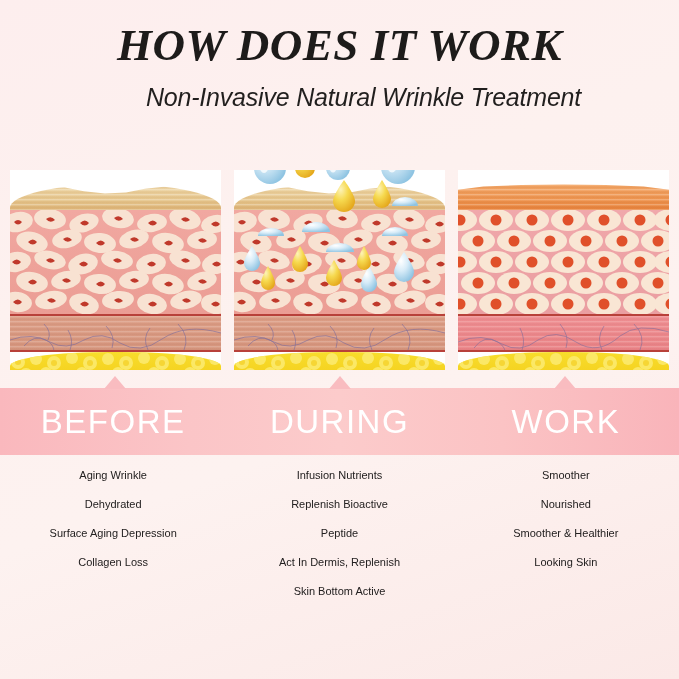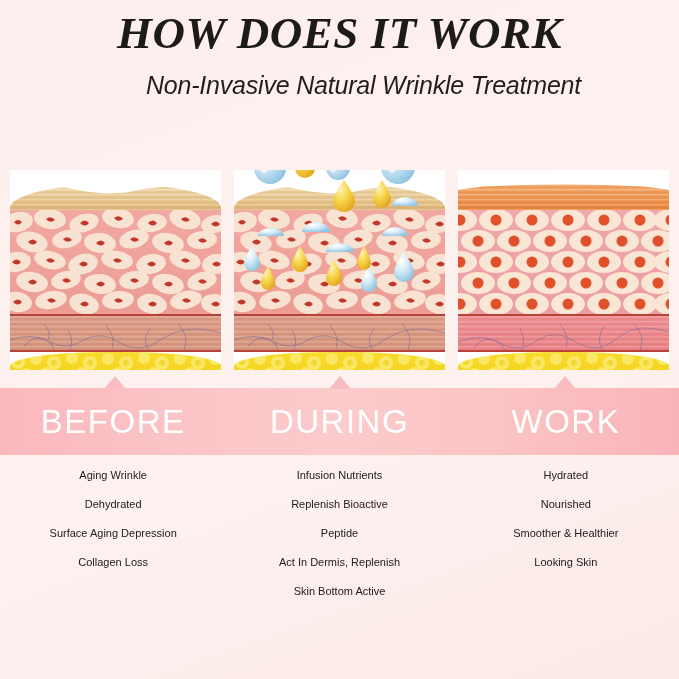--- a/index.html
+++ b/index.html
@@ -21,21 +21,21 @@
   }
 
   
   .header {
     position: absolute;
     top: 0; left: 0; right: 0;
     text-align: center;
   }
   .title {
     margin: 0;
-    padding-top: 10px;
+    padding-top: 22px;
     font-family: "Liberation Serif", "DejaVu Serif", serif;
     font-style: italic;
     font-weight: 700;
     font-size: 45px;
     letter-spacing: 0.5px;
     color: #1d1b1a;
     line-height: 1.05;
   }
   .subtitle {
     margin: 0;
@@ -736,20 +736,20 @@
       <div class="list-item">Collagen Loss</div>
     </div>
     <div class="list-col">
       <div class="list-item">Infusion Nutrients</div>
       <div class="list-item">Replenish Bioactive</div>
       <div class="list-item">Peptide</div>
       <div class="list-item">Act In Dermis, Replenish</div>
       <div class="list-item">Skin Bottom Active</div>
     </div>
     <div class="list-col">
-      <div class="list-item">Hydrated</div>
+      <div class="list-item">Smoother</div>
       <div class="list-item">Nourished</div>
       <div class="list-item">Smoother &amp; Healthier</div>
       <div class="list-item">Looking Skin</div>
     </div>
   </div>
 
 </div>
 
 </body></html>

